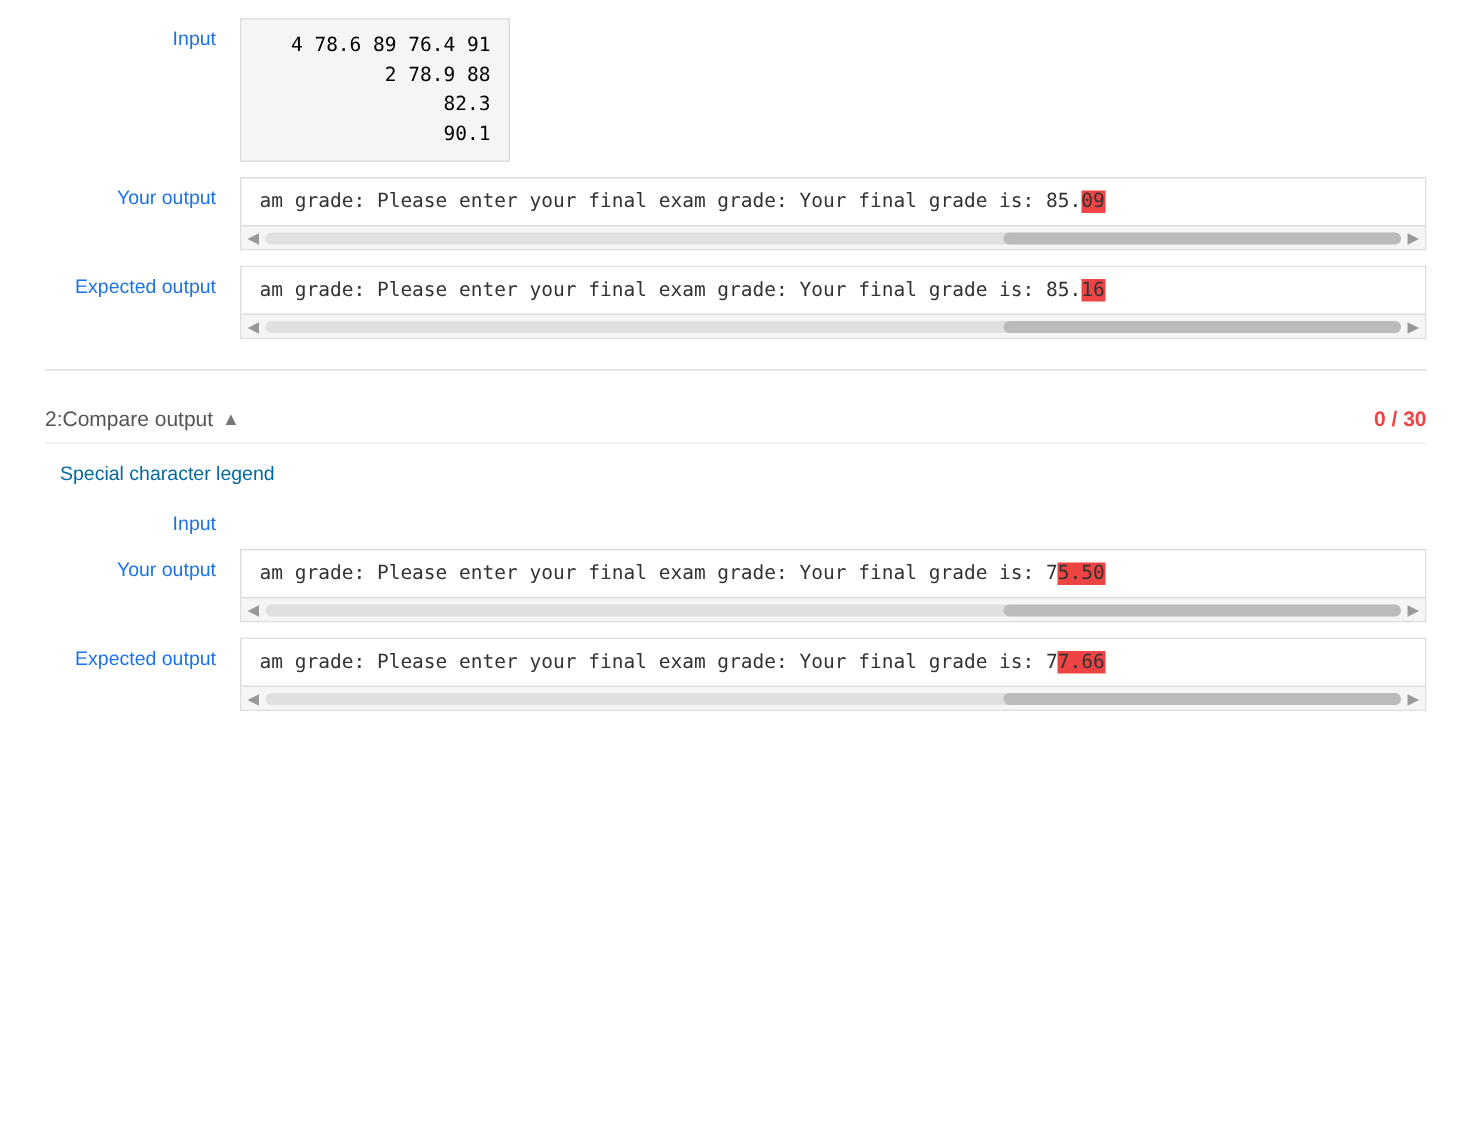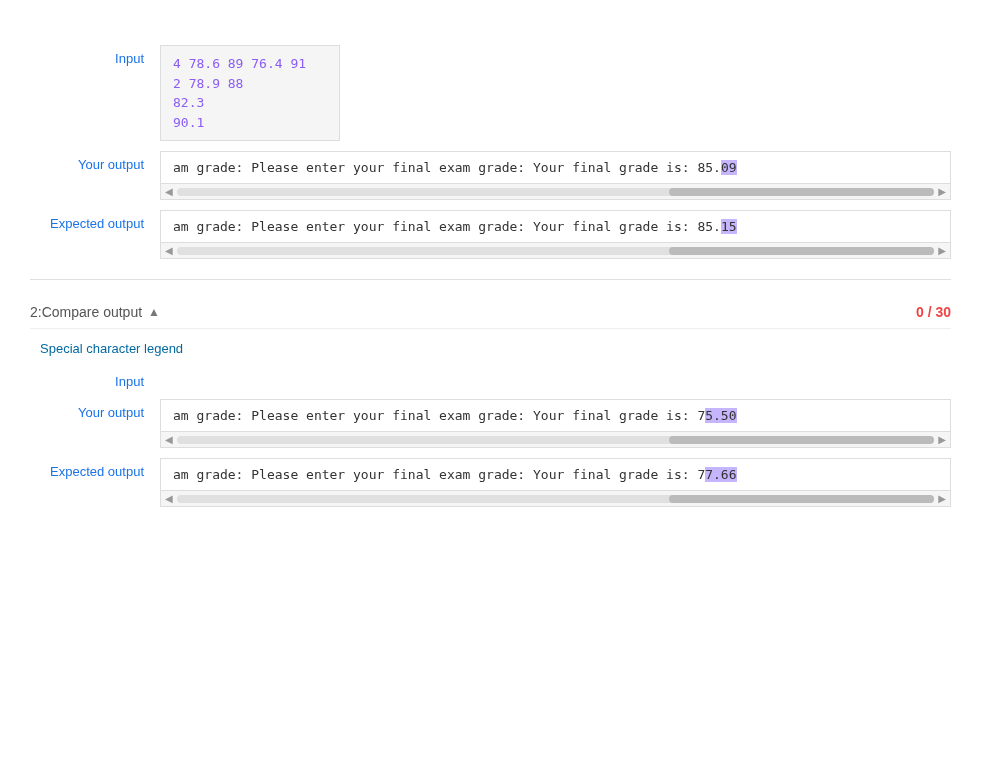--- a/index.html
+++ b/index.html
@@ -4,22 +4,22 @@
   <style>
     * { box-sizing: border-box; margin: 0; padding: 0; }
     body {
       font-family: Arial, sans-serif;
       background: #fff;
       color: #333;
       font-size: 14px;
     }
     .page-container {
       max-width: 981px;
-      margin: 13px auto;
-      padding: 32px 30px;
+      margin: 0 auto;
+      padding: 12px 30px;
     }
 
     
     .test-case {
       margin-bottom: 20px;
     }
 
     
     .section-header {
       display: flex;
@@ -82,44 +82,45 @@
       overflow: hidden;
     }
 
     
     .input-box {
       background: #f5f5f5;
       border: 1px solid #ddd;
       padding: 8px 12px;
       font-family: monospace;
       font-size: 13px;
-      color: #8b5cf6;
+      color: #000000;
       line-height: 1.5;
       display: inline-block;
       min-width: 180px;
       white-space: pre;
+      text-align: right;
     }
 
     
     .output-box {
       border: 1px solid #ddd;
       background: #fff;
       overflow-x: auto;
       position: relative;
     }
     .output-text {
       font-family: monospace;
       font-size: 13px;
       color: #333;
       white-space: nowrap;
       padding: 8px 12px;
       display: block;
     }
     .highlight-yellow {
-      background-color: #c4b5fd;
+      background-color: #ef4444;
       color: #333;
     }
 
     
     .scrollbar-container {
       background: #f5f5f5;
       border-top: 1px solid #ddd;
       height: 16px;
       display: flex;
       align-items: center;
@@ -185,21 +186,21 @@
             <span class="scrollbar-arrow">▶</span>
           </div>
         </div>
       </div>
     </div>
 
     <div class="io-row">
       <div class="io-label">Expected output</div>
       <div class="io-content">
         <div class="output-box">
-          <span class="output-text">am grade: Please enter your final exam grade: Your final grade is: 85.<span class="highlight-yellow">15</span></span>
+          <span class="output-text">am grade: Please enter your final exam grade: Your final grade is: 85.<span class="highlight-yellow">16</span></span>
           <div class="scrollbar-container">
             <span class="scrollbar-arrow">◀</span>
             <div class="scrollbar-track">
               <div class="scrollbar-thumb"></div>
             </div>
             <span class="scrollbar-arrow">▶</span>
           </div>
         </div>
       </div>
     </div>

